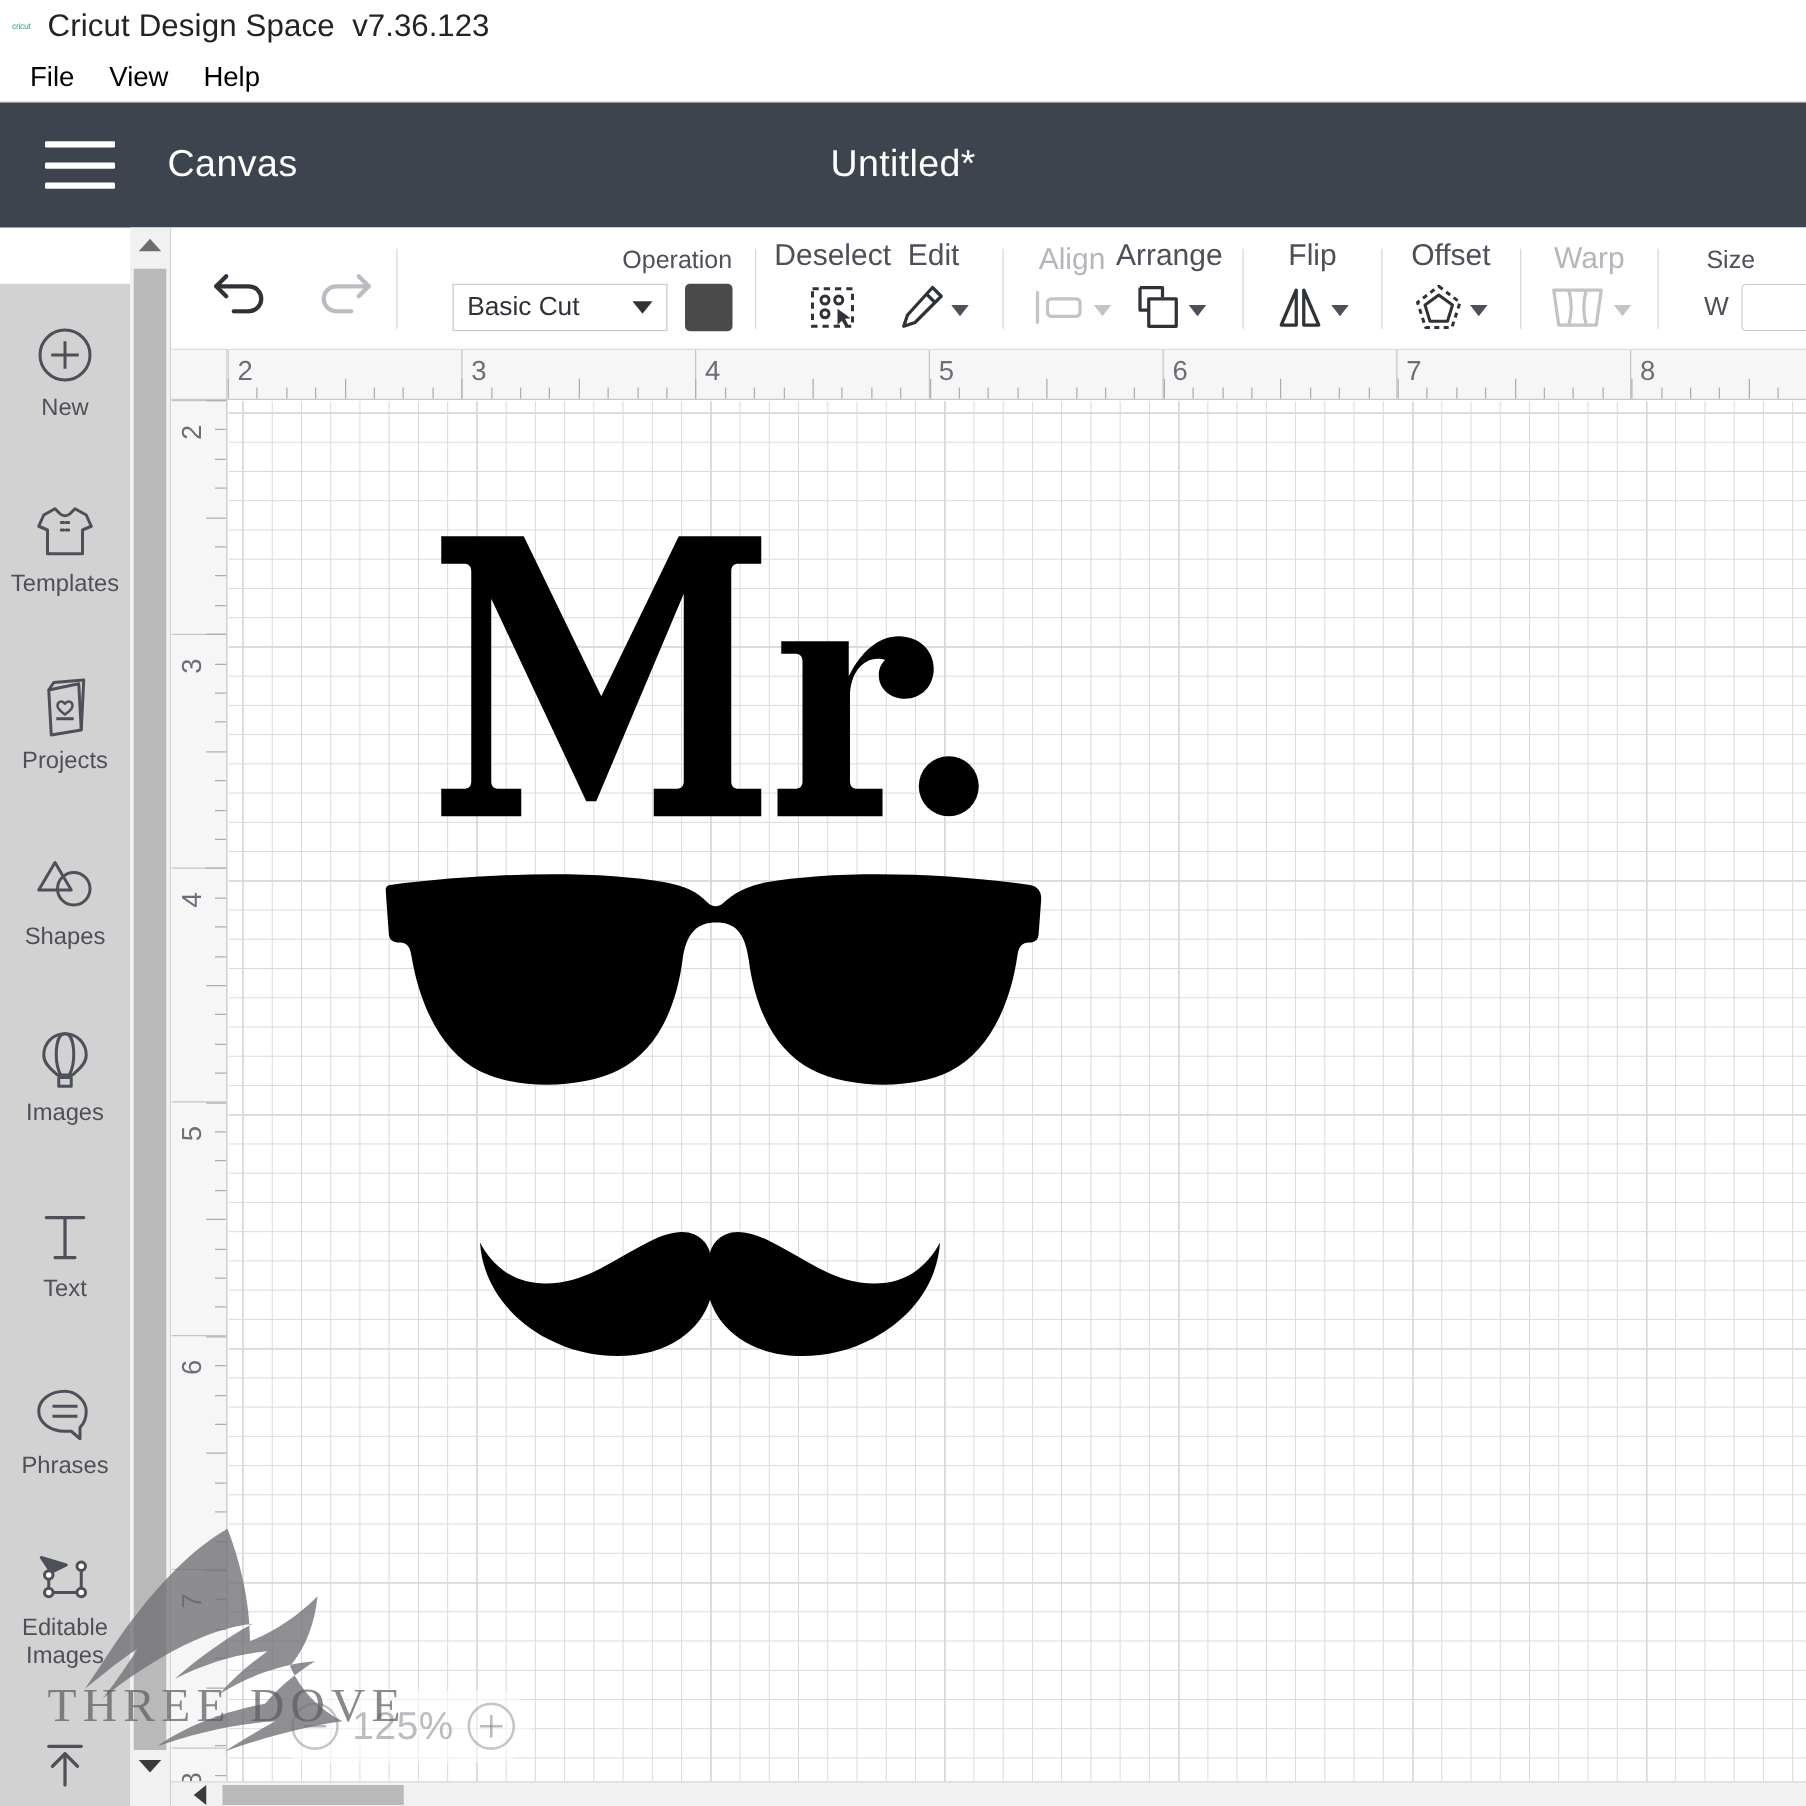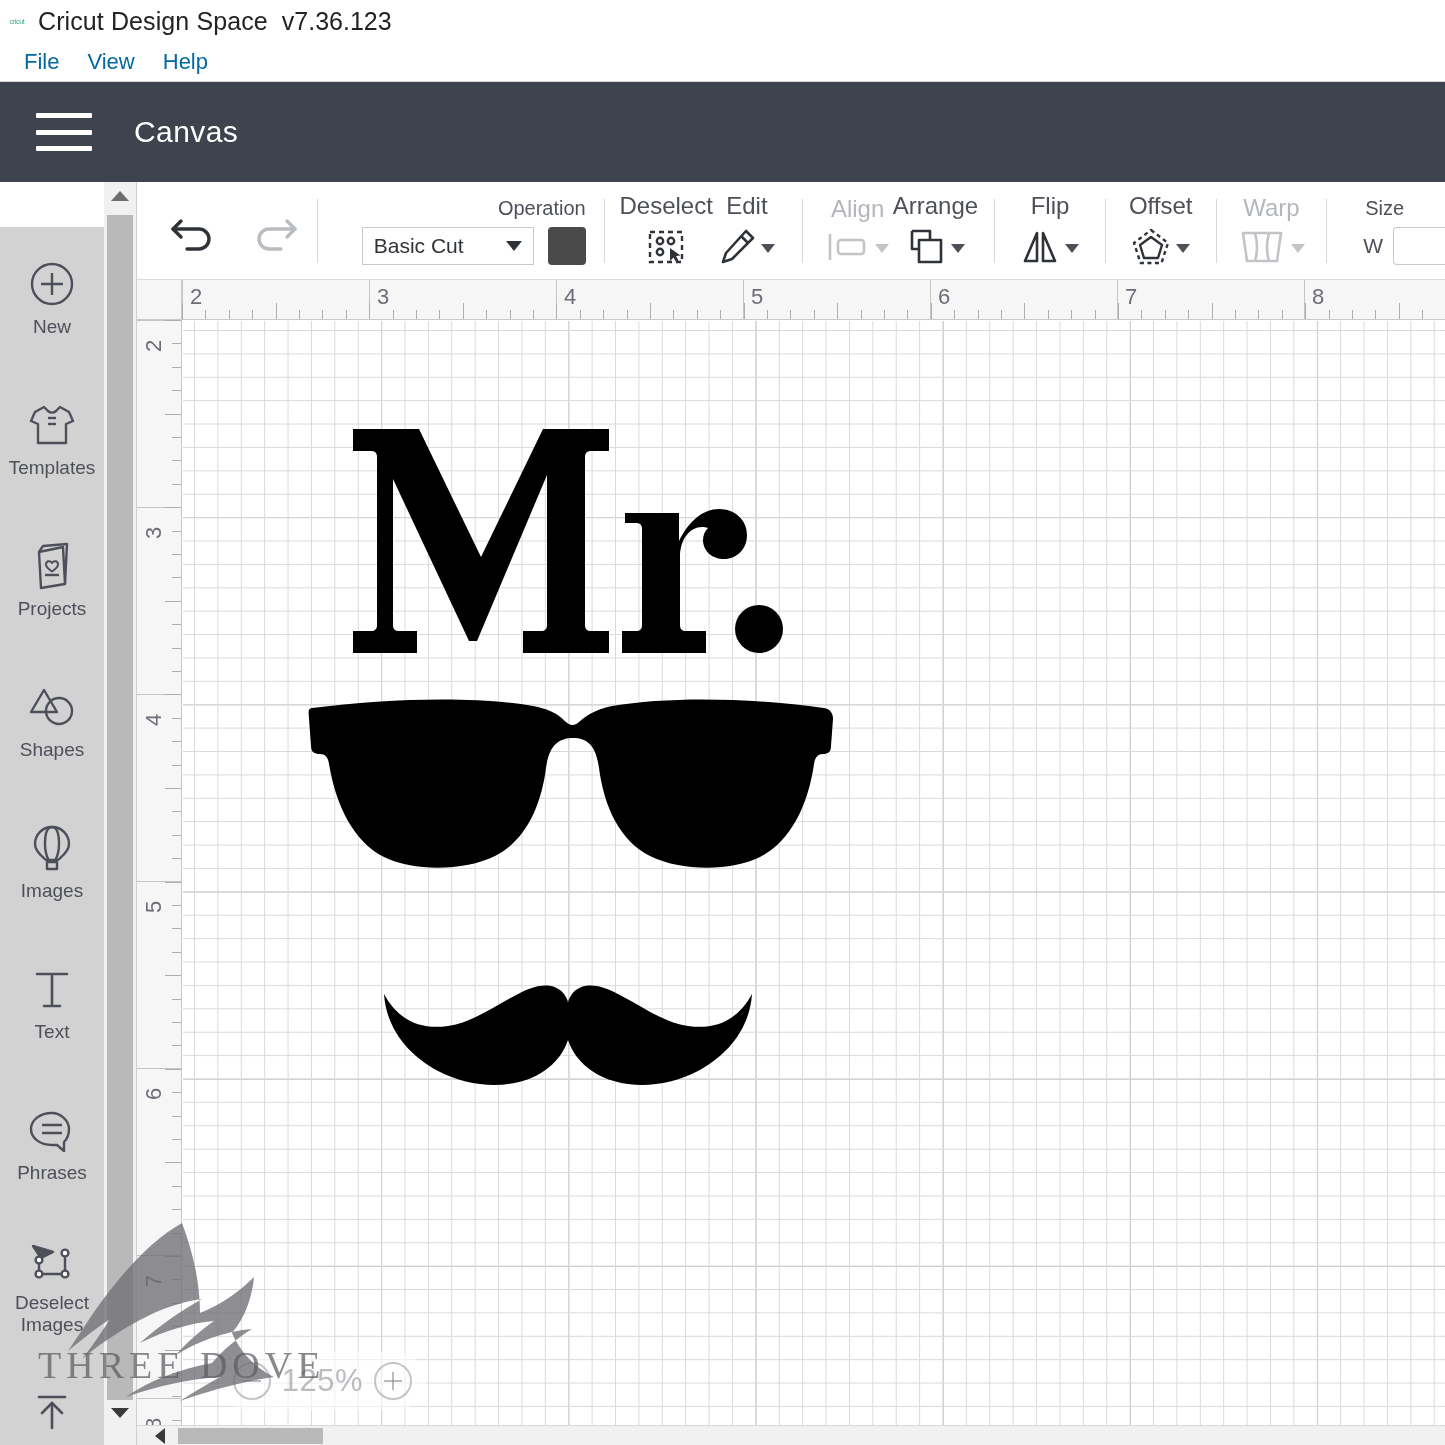--- a/index.html
+++ b/index.html
@@ -27,21 +27,21 @@
     white-space: nowrap;
   }
   .app-version { font-size: 25px; color: #232323; margin-left: 14px; }
 
   
   .menubar {
     position: absolute; left: 0; top: 42px; width: 1445px; height: 40px;
     background: #ffffff; display: flex; align-items: center; padding-left: 10px;
   }
   .menu-item {
-    font-size: 22px; color: #0369a1; padding: 2px 14px; cursor: default;
+    font-size: 22px; color: #000000; padding: 2px 14px; cursor: default;
     white-space: nowrap;
   }
   .menubar-rule {
     position: absolute; left: 0; top: 81px; width: 1445px; height: 1px;
     background: #d6d6d6;
   }
 
   
   .header {
     position: absolute; left: 0; top: 82px; width: 1445px; height: 100px;
@@ -286,20 +286,21 @@
   </div>
   <div class="menubar-rule"></div>
 
   <div class="header">
     <div class="hamburger">
       <span></span>
         <span></span>
         <span></span>
     </div>
     <div class="canvas-label">Canvas</div>
+    <div class="doc-title">Untitled*</div>
   </div>
 
   <div class="sidebar">
 
     <div class="side-item">
       <div class="side-icon">
         <svg width="46" height="46" viewBox="0 0 46 46" fill="none" stroke="#4d5059" stroke-width="2.4">
           <circle cx="23" cy="23" r="20"></circle>
             <path d="M23 12v22M12 23h22"></path>
         </svg>
@@ -373,21 +374,21 @@
       <div class="side-icon">
         <svg width="50" height="44" viewBox="0 0 50 44" fill="none" stroke="#4d5059" stroke-width="2.4" stroke-linejoin="round">
           <path d="M12 22 L12 36 L38 36 L38 16"></path>
           <path d="M6 8 L26 14 L14 20 Z" fill="#4d5059"></path>
           <circle cx="12" cy="22" r="3.4" fill="#fff"></circle>
           <circle cx="12" cy="36" r="3.4" fill="#fff"></circle>
           <circle cx="38" cy="36" r="3.4" fill="#fff"></circle>
           <circle cx="38" cy="15" r="3.4" fill="#fff"></circle>
         </svg>
       </div>
-      <div class="side-label two-line">Deselect Images</div>
+      <div class="side-label two-line">Editable Images</div>
     </div>
 
     <div class="side-item">
       <div class="side-icon">
         <svg width="44" height="44" viewBox="0 0 44 44" fill="none" stroke="#4d5059" stroke-width="2.6" stroke-linecap="round" stroke-linejoin="round">
           <path d="M9 7h26"></path>
           <path d="M22 38V13"></path>
           <path d="M12 23 L22 13 L32 23"></path>
         </svg>
       </div>

